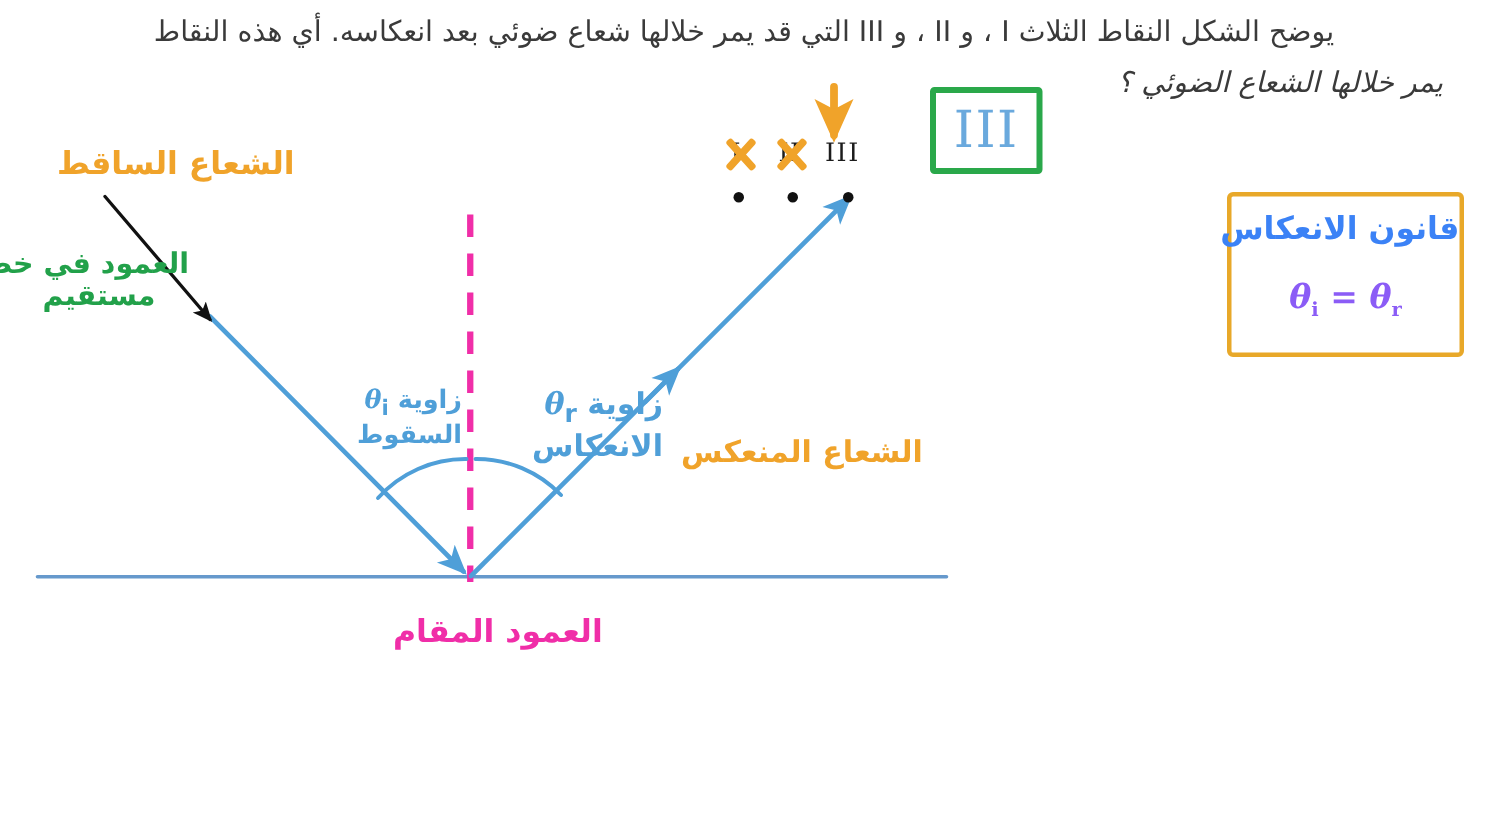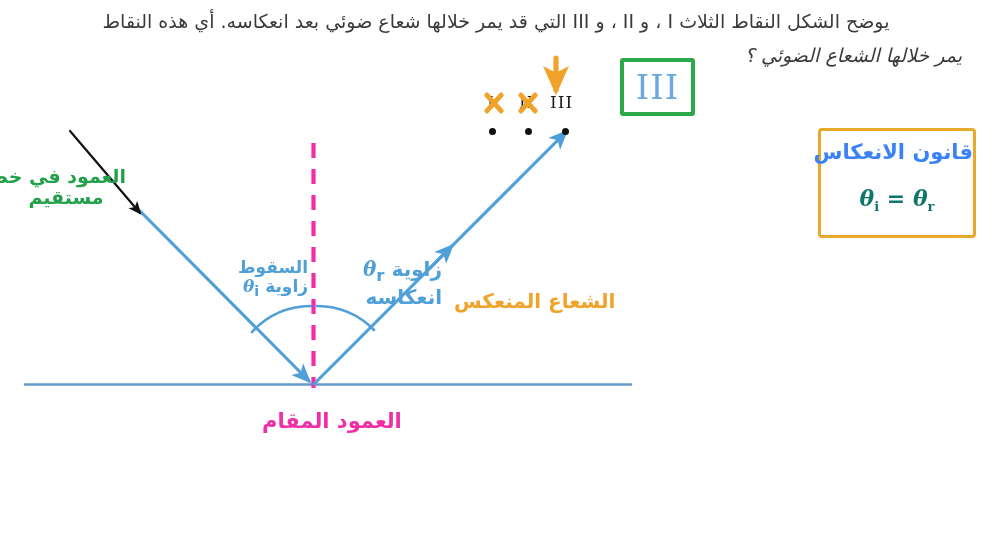--- a/index.html
+++ b/index.html
@@ -79,21 +79,21 @@
   }
   #law-title {
     margin-top: 10px;
     color: #3b82f6;
     font-size: 21px;
     font-weight: bold;
     font-family: "DejaVu Sans", sans-serif;
   }
   #law-formula {
     margin-top: 20px;
-    color: #0f766e;
+    color: #8b5cf6;
     font-size: 22px;
     font-weight: bold;
     font-style: italic;
     font-family: "DejaVu Serif", serif;
     direction: ltr;
   }
   #law-formula sub { font-size: 13px; font-style: normal; }
 
   
   .pt-label {
@@ -238,39 +238,40 @@
     <span class="glyph">III</span>
   </div>
 
   <div id="law-box">
     <div id="law-title" class="hand">قانون الانعكاس</div>
     <div id="law-formula">
       <span class="theta">θ</span><sub>i</sub><span> = </span><span class="theta">θ</span><sub>r</sub>
     </div>
   </div>
 
+  <div id="lbl-incident" class="hand orange">الشعاع الساقط</div>
 
   <div id="lbl-reflected" class="hand orange">الشعاع المنعكس</div>
 
   <div id="lbl-normal" class="hand magenta">العمود المقام</div>
 
   <div id="lbl-straight" class="hand green">
     <div>العمود في خط</div>
     <div>مستقيم</div>
   </div>
 
   <div id="ang-inc" class="hand blue">
-    <div>السقوط</div>
     <div>
       <span>زاوية</span>
       <span class="theta">θ</span><sub>i</sub>
     </div>
+    <div>السقوط</div>
   </div>
 
   <div id="ang-ref" class="hand blue">
     <div>
       <span>زاوية</span>
       <span class="theta">θ</span><sub>r</sub>
     </div>
-    <div>انعكاسه</div>
+    <div>الانعكاس</div>
   </div>
 
 </div>
 
 </body></html>

